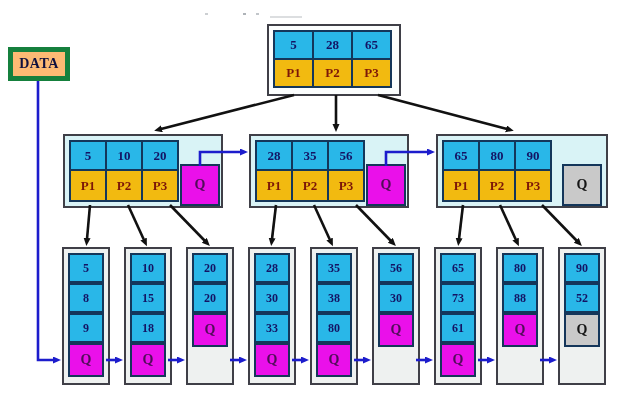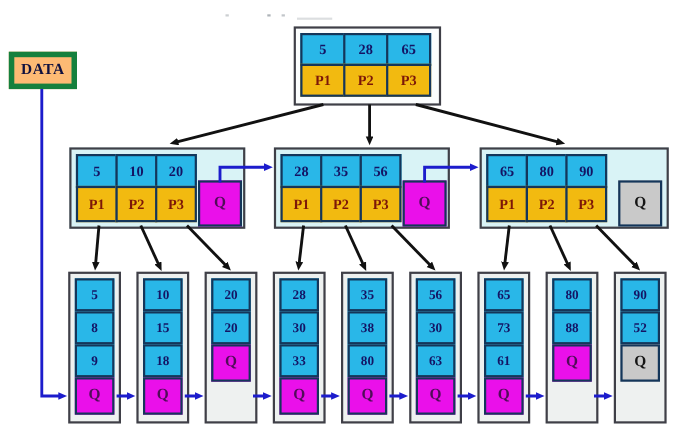--- a/index.html
+++ b/index.html
@@ -158,21 +158,20 @@
       <div class="val">35</div>
       <div class="val">38</div>
       <div class="val">80</div>
       <div class="lq">Q</div>
     </div>
   </div>
   <div class="node leaf l6">
     <div class="grid">
       <div class="val">56</div>
       <div class="val">30</div>
-      <div class="val">63</div>
       <div class="lq">Q</div>
     </div>
   </div>
   <div class="node leaf l7">
     <div class="grid">
       <div class="val">65</div>
       <div class="val">73</div>
       <div class="val">61</div>
       <div class="lq">Q</div>
     </div>

